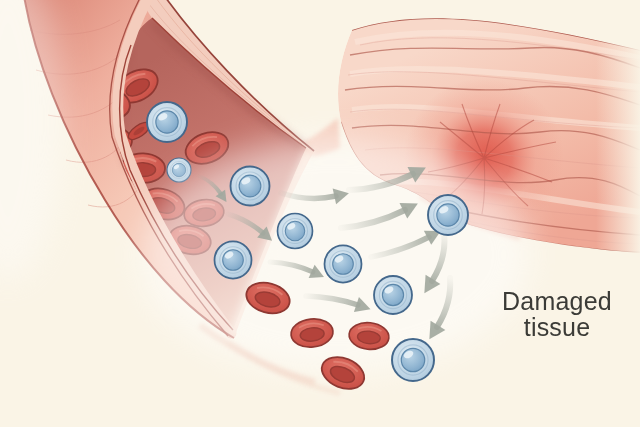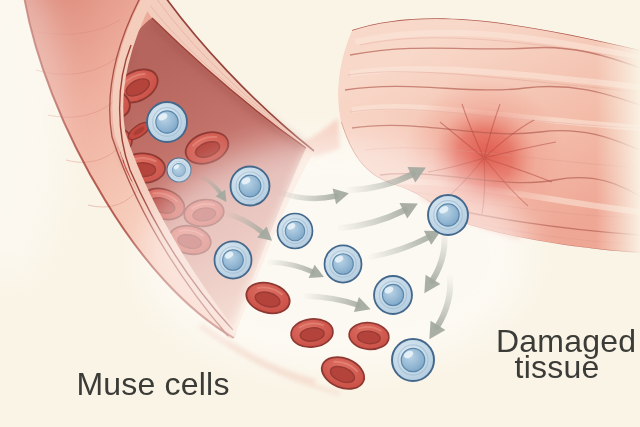--- a/index.html
+++ b/index.html
@@ -4,22 +4,22 @@
 <style>
   html,body{margin:0;padding:0;}
   body{background:#e8e4da;}
   .stage{
     position:relative;width:640px;height:427px;overflow:hidden;
     background:#FAF4E6;
     font-family:"Liberation Sans","DejaVu Sans",sans-serif;
   }
   .stage svg{position:absolute;left:0;top:0;}
   .label{
-    position:absolute;color:#3B3B37;font-size:32px;line-height:26px;
-    text-align:center;letter-spacing:.2px;margin-top:40px;
+    position:absolute;color:#3B3B37;font-size:25px;line-height:26px;
+    text-align:center;letter-spacing:.2px;
   }
   #label-muse{left:58px;top:331px;width:190px;}
   #label-damaged{left:496px;top:288px;width:122px;}
 </style>
 </head>
 <body>
 
 <div class="stage">
 <svg id="scene" width="640" height="427" viewBox="0 0 640 427">
   <defs>
@@ -258,15 +258,14 @@
         <use href="#museProto" transform="translate(250 186) scale(1.026)"></use>
         <use href="#museProto" transform="translate(233 260) scale(0.974)"></use>
         <use href="#museProto" transform="translate(295 231) scale(0.921)"></use>
         <use href="#museProto" transform="translate(343 264) scale(0.974)"></use>
         <use href="#museProto" transform="translate(393 295) scale(1.000)"></use>
         <use href="#museProto" transform="translate(448 215) scale(1.053)"></use>
         <use href="#museProto" transform="translate(413 360) scale(1.105)"></use>
       </g>
 </svg>
 
-<div class="label" id="label-muse">Muse cells</div>
 <div class="label" id="label-damaged">Damaged tissue</div>
 </div>
 
 </body></html>

